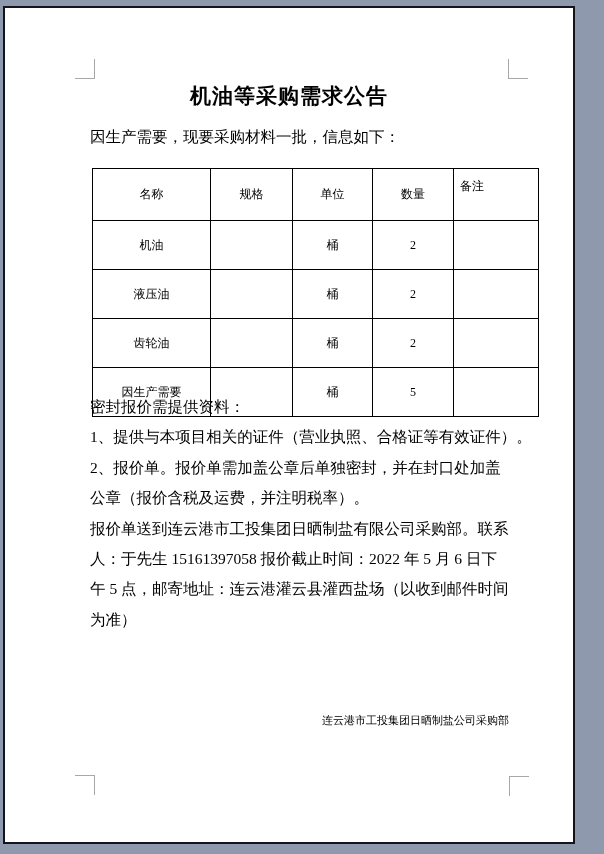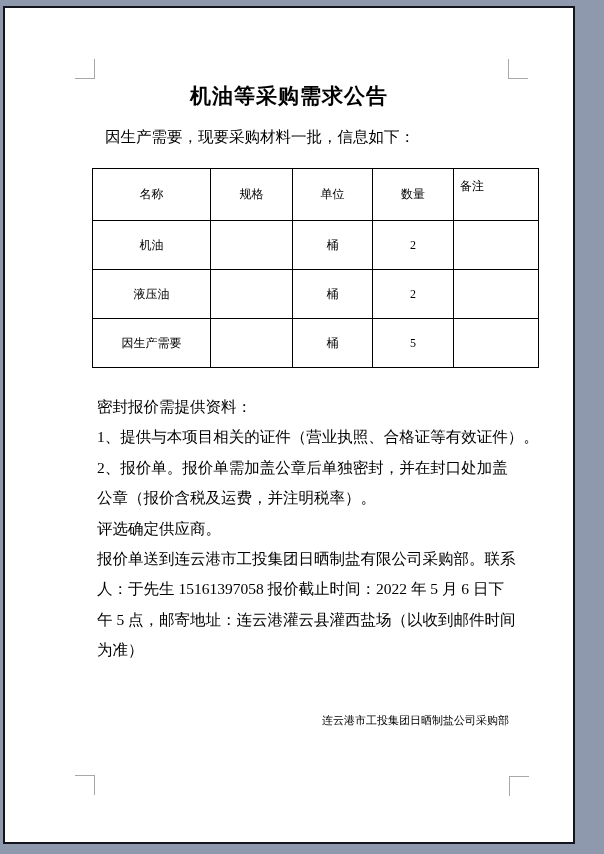--- a/index.html
+++ b/index.html
@@ -29,21 +29,21 @@
   .crop.br{left:504px;top:768px;border-left:1px solid #a8a8a8;border-top:1px solid #a8a8a8;}
 
   .doc-title{
     position:absolute;left:0;right:0;top:74px;
     text-align:center;
     font-size:21px;font-weight:bold;
     letter-spacing:1px;
     white-space:nowrap;
   }
   .intro{
-    position:absolute;left:100px;top:119px;
+    position:absolute;left:85px;top:119px;
     font-size:15.5px;
     white-space:nowrap;
   }
   table.items{
     position:absolute;left:87px;top:160px;
     border-collapse:collapse;
     table-layout:fixed;
     font-size:12px;
   }
   table.items th,table.items td{
@@ -54,21 +54,21 @@
     font-weight:normal;
     padding:3px;
     overflow:hidden;
   }
   table.items th.note-head{
     text-align:left;
     vertical-align:top;
     padding:9px 0 0 6px;
   }
   .notes{
-    position:absolute;left:92px;top:384px;right:38px;
+    position:absolute;left:85px;top:384px;right:38px;
     font-size:15.5px;
   }
   .notes .tline{
     line-height:30.4px;
     white-space:nowrap;
   }
   .footer-block{
     position:absolute;left:85px;top:697px;right:64px;
     font-size:11px;
   }
@@ -118,35 +118,41 @@
             <td></td>
           </tr>
           <tr>
             <td>液压油</td>
             <td></td>
             <td>桶</td>
             <td>2</td>
             <td></td>
           </tr>
           <tr>
+            <td>齿轮油</td>
+            <td></td>
+            <td>桶</td>
+            <td>2</td>
+            <td></td>
+          </tr>
+          <tr>
             <td>因生产需要</td>
             <td></td>
             <td>桶</td>
             <td>5</td>
             <td></td>
           </tr>
         </tbody>
     </table>
 
     <div class="notes">
         <div class="tline">密封报价需提供资料：</div>
         <div class="tline">1、提供与本项目相关的证件（营业执照、合格证等有效证件）。</div>
         <div class="tline">2、报价单。报价单需加盖公章后单独密封，并在封口处加盖</div>
         <div class="tline">公章（报价含税及运费，并注明税率）。</div>
-        <div class="tline">评选确定供应商。</div>
         <div class="tline" style="margin-top: 0;">报价单送到连云港市工投集团日晒制盐有限公司采购部。联系</div>
         <div class="tline">人：于先生 15161397058 报价截止时间：2022 年 5 月 6 日下</div>
         <div class="tline">午 5 点，邮寄地址：连云港灌云县灌西盐场（以收到邮件时间</div>
         <div class="tline">为准）</div>
       </div>
 
     <div class="footer-block">
         <div class="tline">连云港市工投集团日晒制盐公司采购部</div>
       </div>
   </div>

